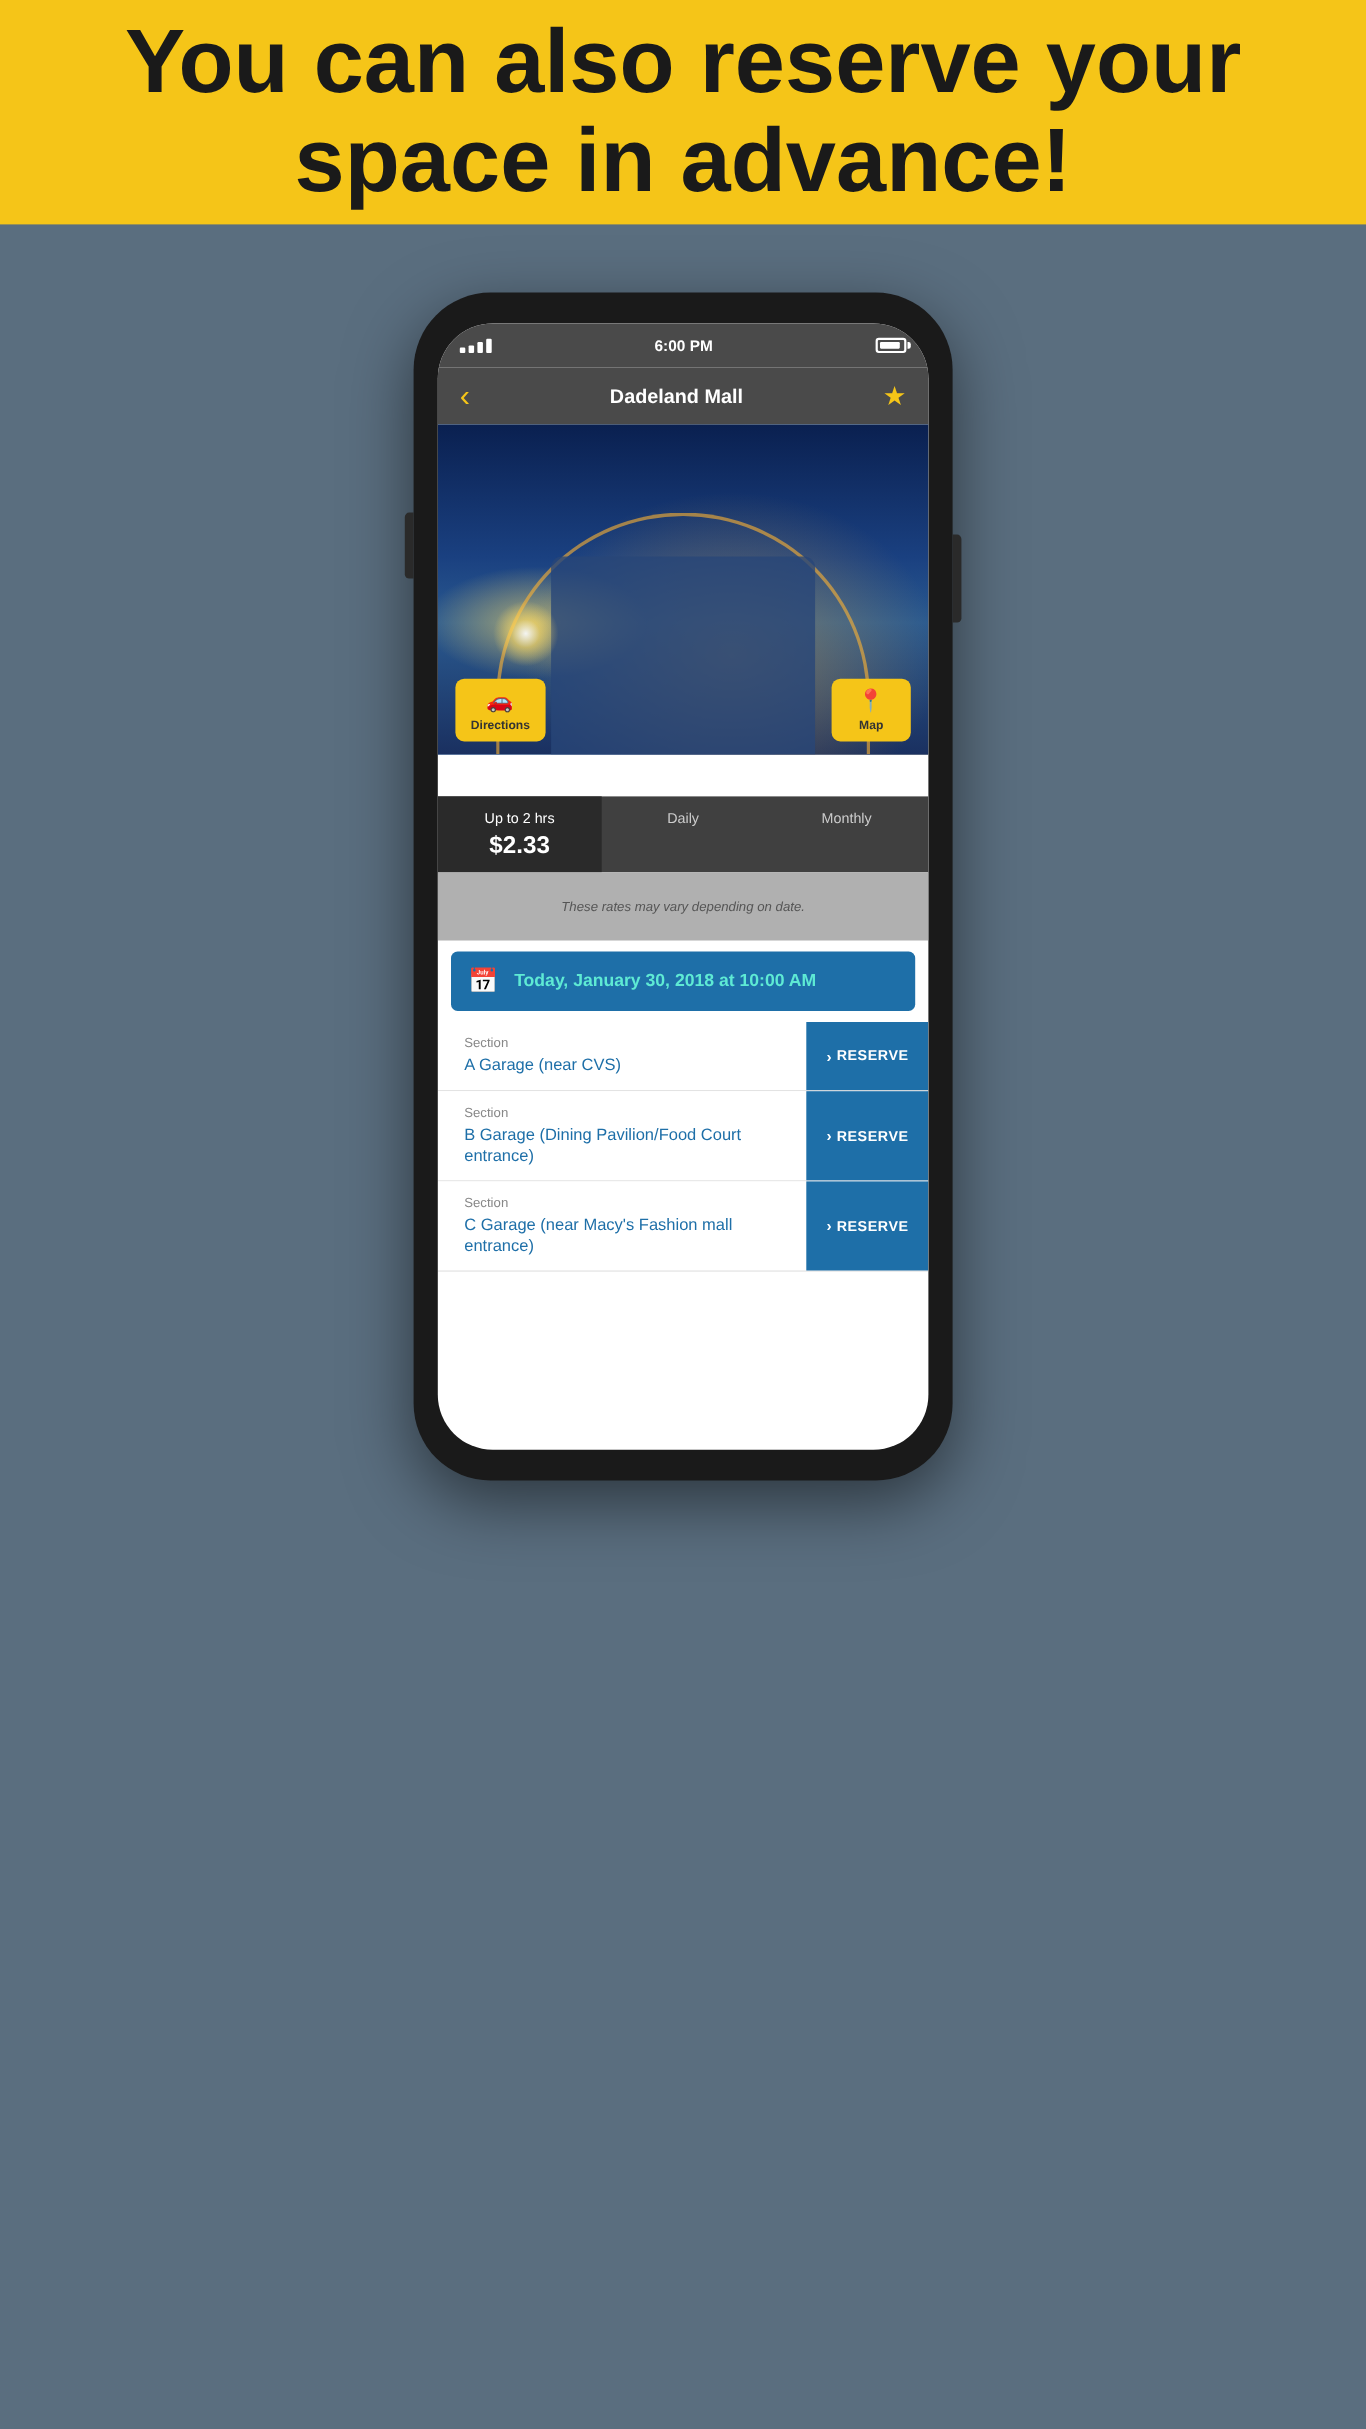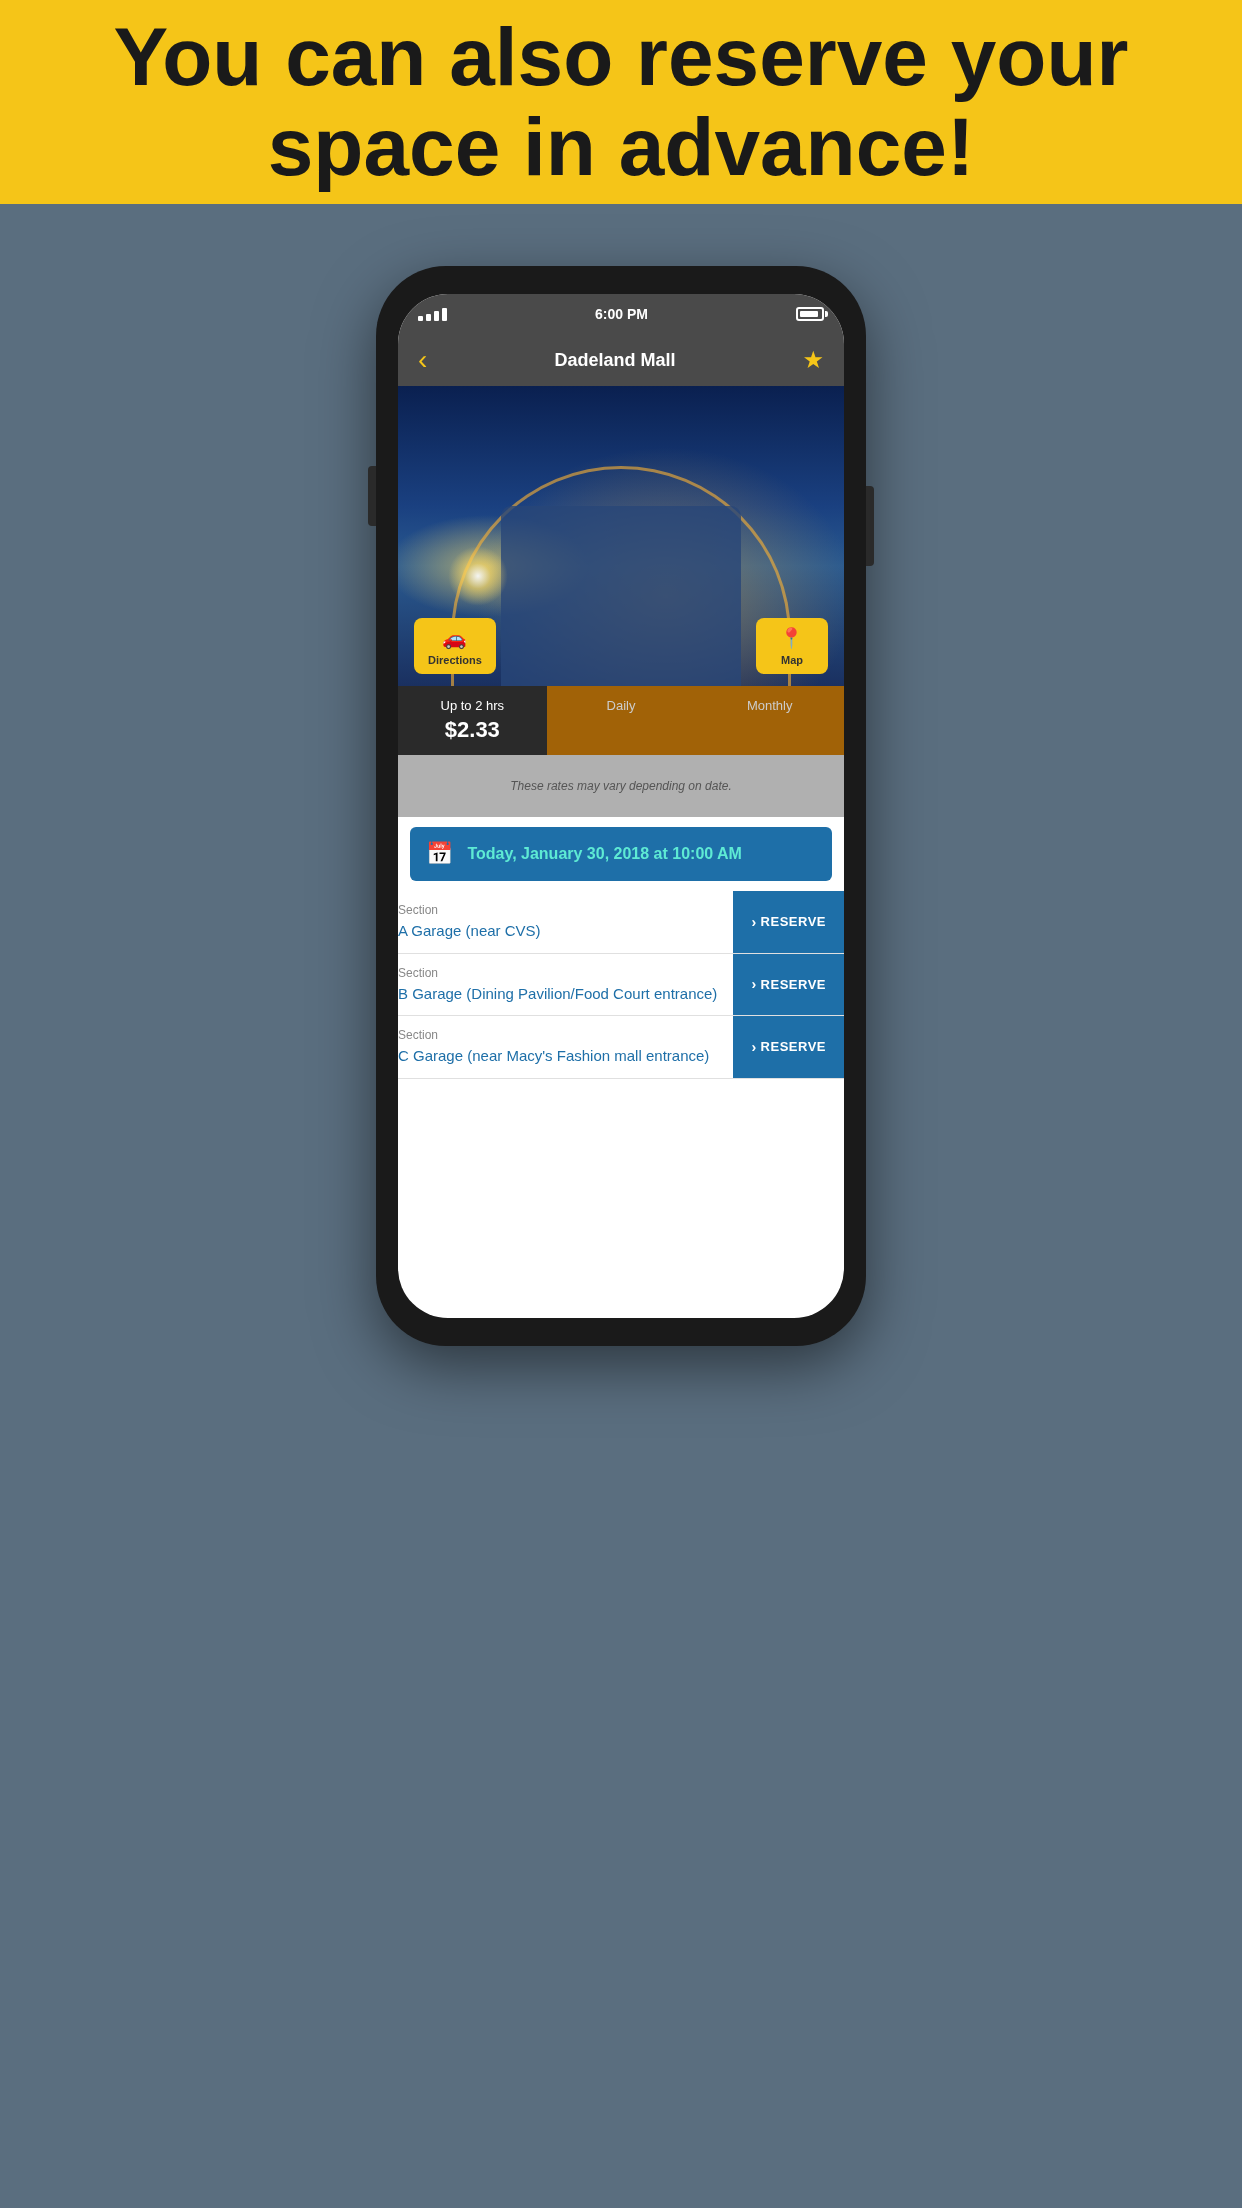--- a/index.html
+++ b/index.html
@@ -257,23 +257,24 @@
     }
 
     .action-btn-label {
       font-size: 11px;
       font-weight: 700;
       color: #333;
     }
 
     
     .rates-section {
-      background: #a16207;
-      display: flex;
-      flex-shrink: 0;
+      background: #404040;
+      display: flex;
+      flex-shrink: 0;
+      margin-top: 38px;
     }
 
     .rate-tab {
       flex: 1;
       padding: 12px 8px;
       text-align: center;
       cursor: pointer;
     }
 
     .rate-tab.active {
@@ -344,21 +345,21 @@
 
     .section-item {
       display: flex;
       align-items: stretch;
       border-bottom: 1px solid #e0e0e0;
       background: #fff;
     }
 
     .section-content {
       flex: 1;
-      padding: 12px 0;
+      padding: 12px 24px;
     }
 
     .section-label {
       font-size: 12px;
       color: #888;
       font-weight: 400;
       margin-bottom: 4px;
     }
 
     .section-name {

